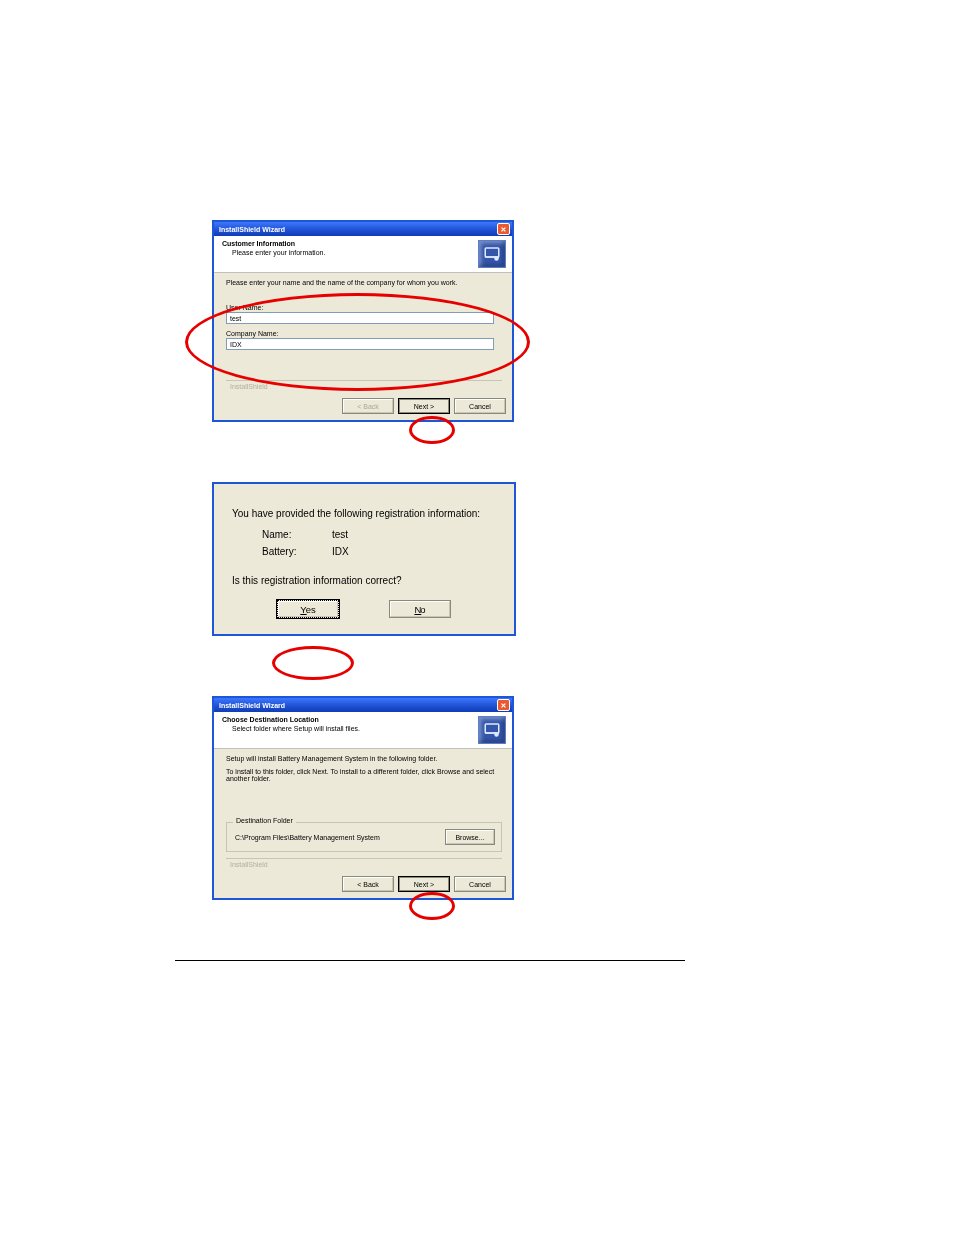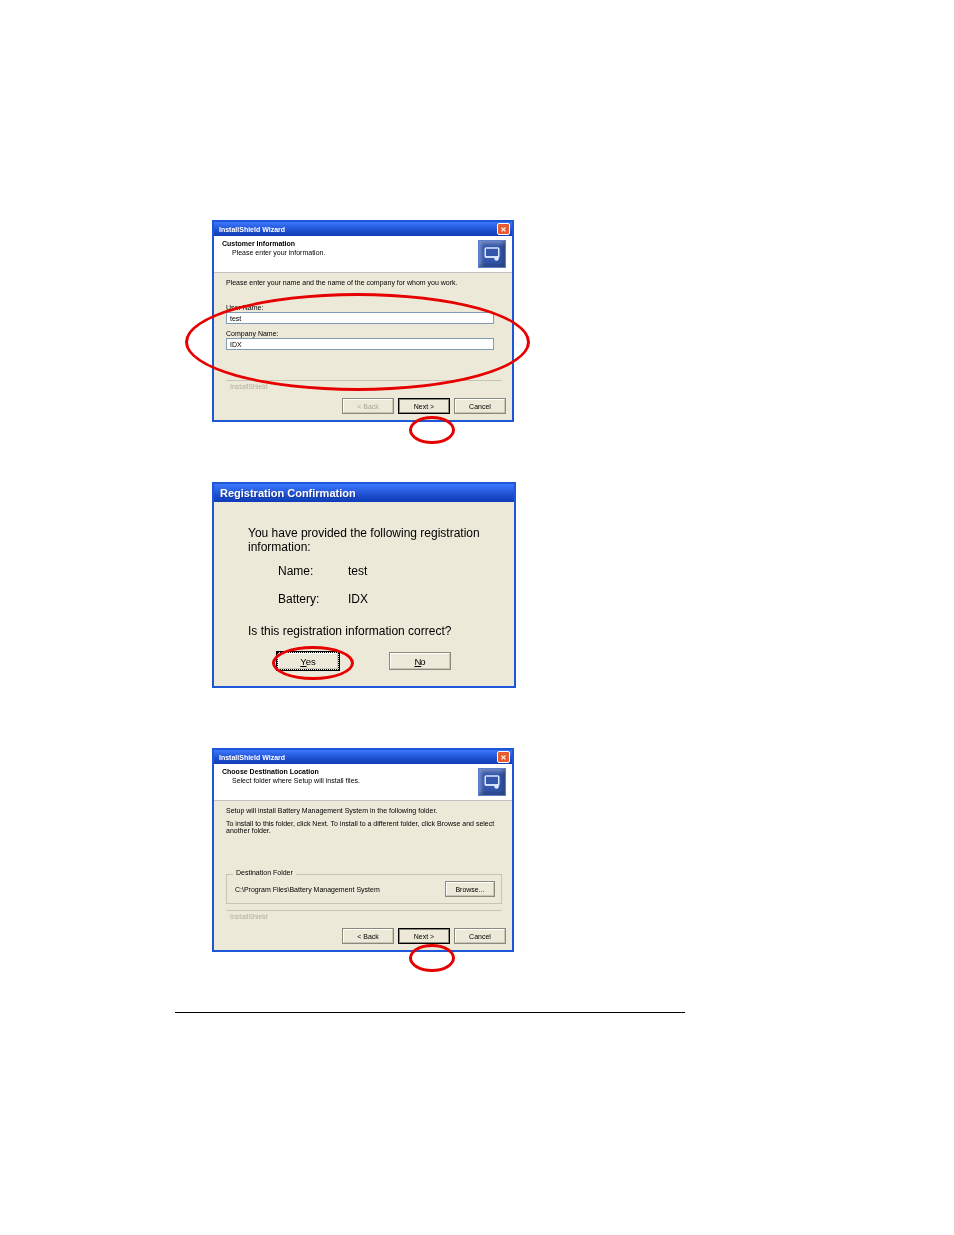--- a/index.html
+++ b/index.html
@@ -150,25 +150,25 @@
     background: linear-gradient(to bottom, #3b78ff 0%, #1e4fd0 60%, #0f3db8 100%);
     color: #fff;
     font-size: 11px;
     font-weight: bold;
     display: flex;
     align-items: center;
     padding-left: 6px;
     text-shadow: 1px 1px 0 rgba(0,0,0,.25);
   }
   .dialog2 .body2 {
-    padding: 24px 16px 14px 34px;
-    font-size: 12px;
+    padding: 24px 16px 14px 18px;
+    font-size: 10px;
     color: #000;
   }
-  .rows { display:grid; grid-template-columns: 70px 1fr; row-gap:14px; margin: 10px 0 18px 30px; }
+  .rows { display:grid; grid-template-columns: 70px 1fr; row-gap:6px; margin: 10px 0 18px 30px; }
   .btnbar2 {
     display:flex;
     gap: 50px;
     justify-content:center;
     padding-bottom: 16px;
   }
   .btn2 {
     width: 60px; height: 16px;
     font-size: 9.5px;
     border: 1px solid #8a8a7a;
@@ -245,23 +245,20 @@
       </div>
     </div>
 
     <div class="anno-oval" style="left:185px; top:73px; width:345px; height:98px;"></div>
 
     <div class="anno-circle" style="left:409px; top:196px; width:46px; height:28px;"></div>
   </div>
 
   <div class="panel-wrap" style="margin-top:30px;">
     <div class="dialog2">
-      <div class="titlebar2">
-        <span>Registration Confirmation</span>
-      </div>
       <div class="body2">
         <div>You have provided the following registration information:</div>
         <div class="rows">
           <div>Name:</div>
           <div>test</div>
           <div>Battery:</div>
           <div>IDX</div>
         </div>
         <div style="margin-top:15px;">Is this registration information correct?</div>
       </div>

